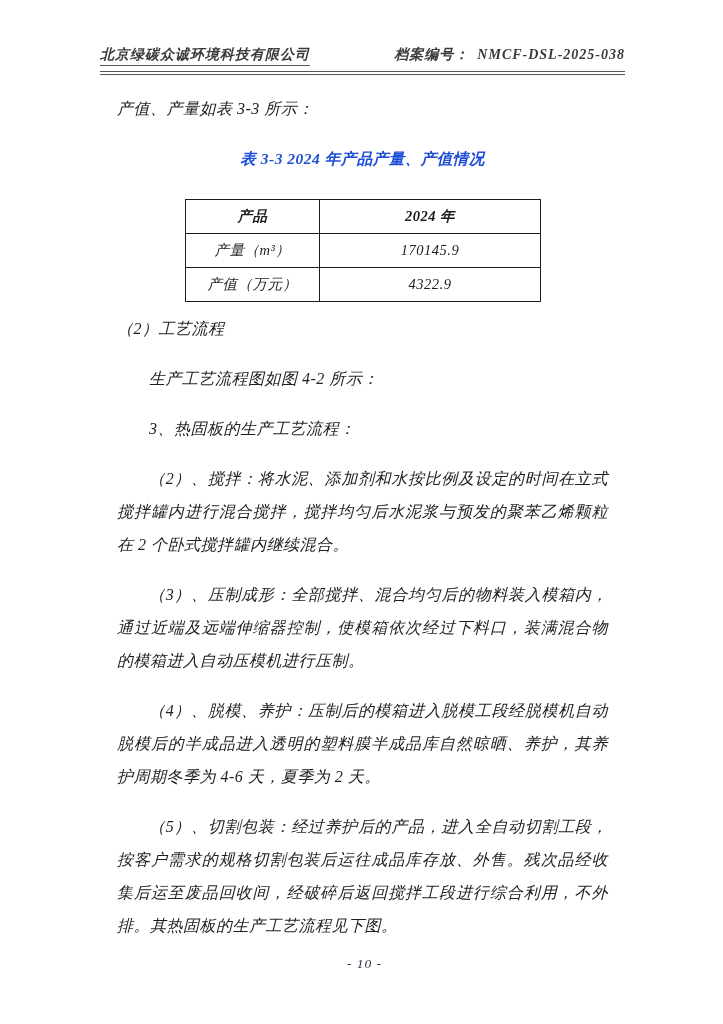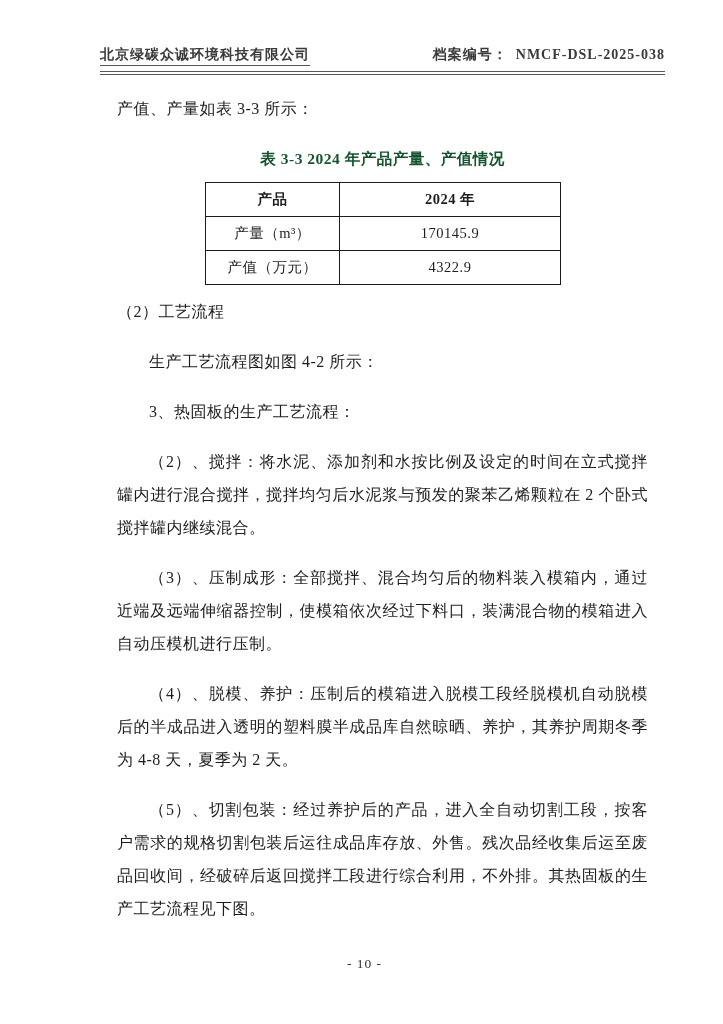--- a/index.html
+++ b/index.html
@@ -13,21 +13,22 @@
     position: relative;
     font-family: "Liberation Serif", "DejaVu Serif", serif;
     color: #1e1e22;
     overflow: hidden;
   }
   .page {
     position: relative;
     box-sizing: border-box;
     width: 723px;
     height: 1024px;
-    padding: 46px 58px 0 100px;
+    padding: 46px 98px 0 100px;
+    font-style: italic;
   }
   
   .doc-header {
     display: flex;
     justify-content: space-between;
     align-items: baseline;
     font-size: 14px;
     letter-spacing: 1px;
     color: #3a3a3c;
     padding-bottom: 5px;
@@ -65,24 +66,24 @@
   .section-heading {
     margin-top: 10px;
   }
   
   .table-title {
     margin-top: 10px;
     text-align: center;
     font-weight: bold;
     font-size: 15.5px;
     letter-spacing: 0.5px;
-    color: #14532d;
+    color: #1d4ed8;
   }
   table.data-table {
-    margin: 7px auto 4px auto;
+    margin: 24px auto 4px auto;
     border-collapse: collapse;
     width: 356px;
     font-size: 14.5px;
     color: #1e1e22;
   }
   table.data-table td, table.data-table th {
     border: 1.6px solid #1b1b1d;
     text-align: center;
     height: 23px;
     padding: 0 4px;
@@ -145,21 +146,21 @@
 
     <p class="paragraph indent-2em">生产工艺流程图如图 4-2 所示：</p>
 
     <p class="paragraph indent-2em">3、热固板的生产工艺流程：</p>
 
 
     <p class="paragraph indent-2em">（2）、搅拌：将水泥、添加剂和水按比例及设定的时间在立式搅拌罐内进行混合搅拌，搅拌均匀后水泥浆与预发的聚苯乙烯颗粒在 2 个卧式搅拌罐内继续混合。</p>
 
     <p class="paragraph indent-2em">（3）、压制成形：全部搅拌、混合均匀后的物料装入模箱内，通过近端及远端伸缩器控制，使模箱依次经过下料口，装满混合物的模箱进入自动压模机进行压制。</p>
 
-    <p class="paragraph indent-2em">（4）、脱模、养护：压制后的模箱进入脱模工段经脱模机自动脱模后的半成品进入透明的塑料膜半成品库自然晾晒、养护，其养护周期冬季为 4-8 天，夏季为 2 天。</p>
+    <p class="paragraph indent-2em">（4）、脱模、养护：压制后的模箱进入脱模工段经脱模机自动脱模后的半成品进入透明的塑料膜半成品库自然晾晒、养护，其养护周期冬季为 4-6 天，夏季为 2 天。</p>
 
     <p class="paragraph indent-2em">（5）、切割包装：经过养护后的产品，进入全自动切割工段，按客户需求的规格切割包装后运往成品库存放、外售。残次品经收集后运至废品回收间，经破碎后返回搅拌工段进行综合利用，不外排。其热固板的生产工艺流程见下图。</p>
 
   </div>
 
   <div class="page-footer">- 10 -</div>
 
 </div>
 
 </body></html>

